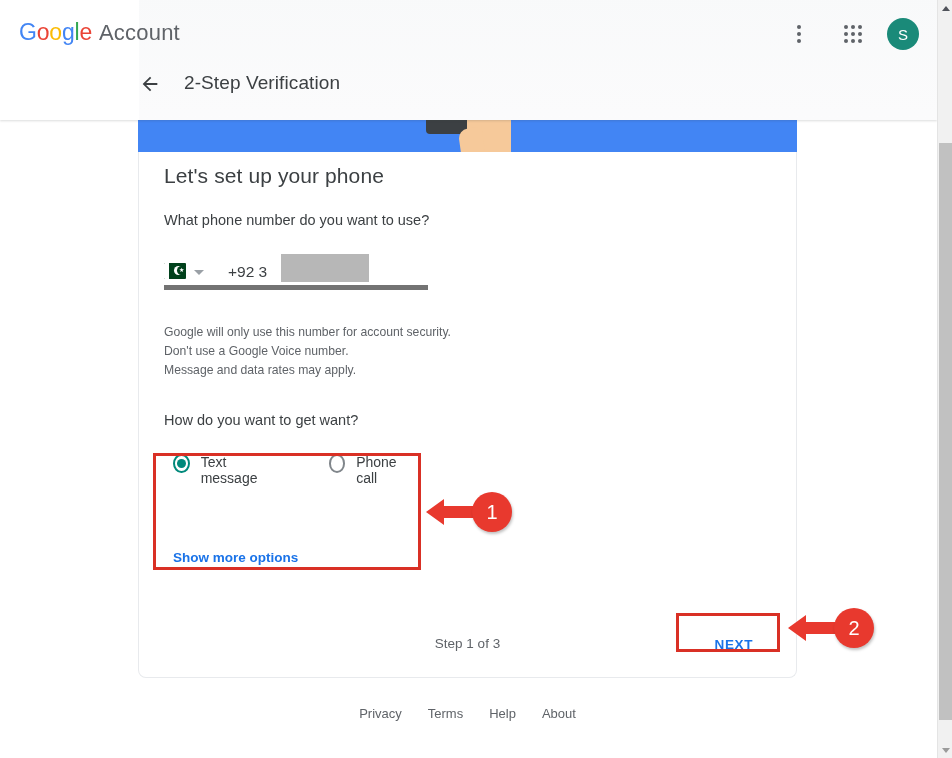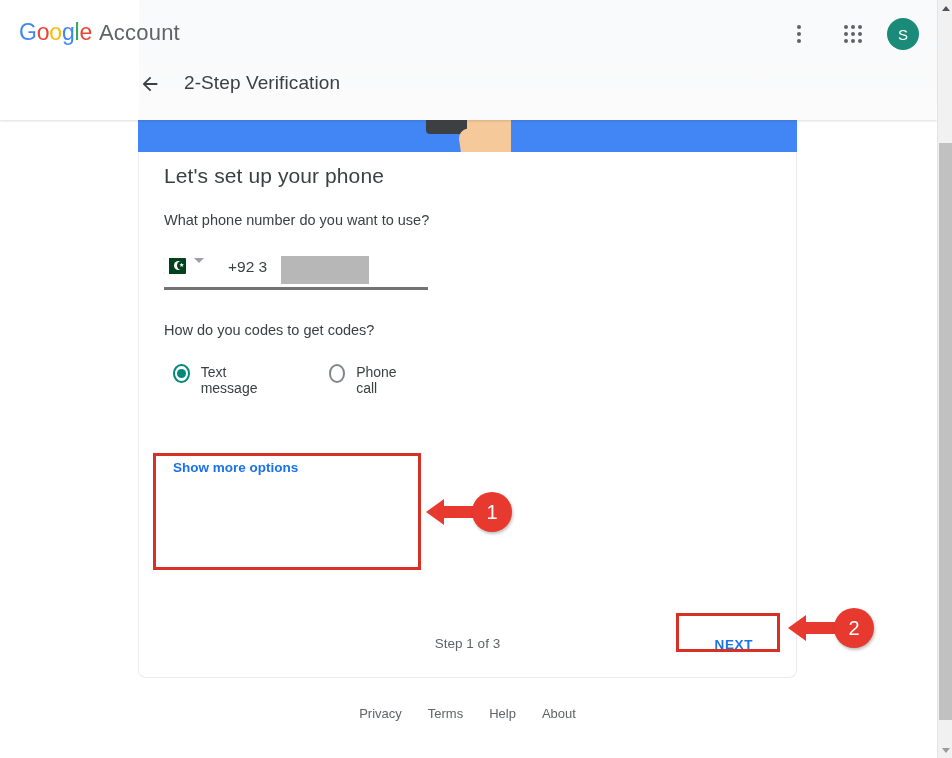--- a/index.html
+++ b/index.html
@@ -102,22 +102,22 @@
     position: absolute; left: 138px; top: 152px; width: 659px; height: 526px;
     background: #ffffff;
     border: 1px solid #e8eaed; border-top: none;
     border-radius: 0 0 8px 8px;
   }
   .card-inner { padding: 12px 25px 0 25px; }
   .h1 { font-size: 21px; color: #3c4043; font-weight: 400; letter-spacing: .1px; }
   .sub { font-size: 14.5px; color: #3c4043; margin-top: 24px; }
 
   .phone-row {
-    margin-top: 30px; display: flex; height: 32px;
-    width: 264px; border-bottom: 3px solid #737373; position: relative;
+    margin-top: 30px; display: flex; align-items: flex-end; height: 32px;
+    width: 264px; border-bottom: 5px solid #737373; position: relative;
   }
   .flag {
     width: 22px; height: 16px; background: #01411c; border-radius: 1px;
     position: relative; overflow: hidden; margin-bottom: 6px;
   }
   .flag .white-band { position: absolute; left: 0; top: 0; width: 5px; height: 100%; background: #fff; }
   .flag .crescent {
     position: absolute; left: 10px; top: 3px; width: 9px; height: 9px;
     border-radius: 50%; background: #fff;
   }
@@ -288,22 +288,27 @@
           <div class="star">★</div>
         </div>
         <div class="caret"></div>
         <div class="cc">
           <span>+92</span>
           <span>3</span>
         </div>
         <div class="redact"></div>
       </div>
 
-
-      <div class="q2">How do you codes to get codes?</div>
+      <div class="note">
+        <div>Google will only use this number for account security.</div>
+        <div>Don't use a Google Voice number.</div>
+        <div>Message and data rates may apply.</div>
+      </div>
+
+      <div class="q2">How do you want to get want?</div>
 
       <div class="radio-block">
         <div class="radio-row">
           <label class="radio-opt">
             <span class="rad on"></span>
             <span class="radio-label">Text message</span>
           </label>
           <label class="radio-opt second">
             <span class="rad"></span>
             <span class="radio-label">Phone call</span>

